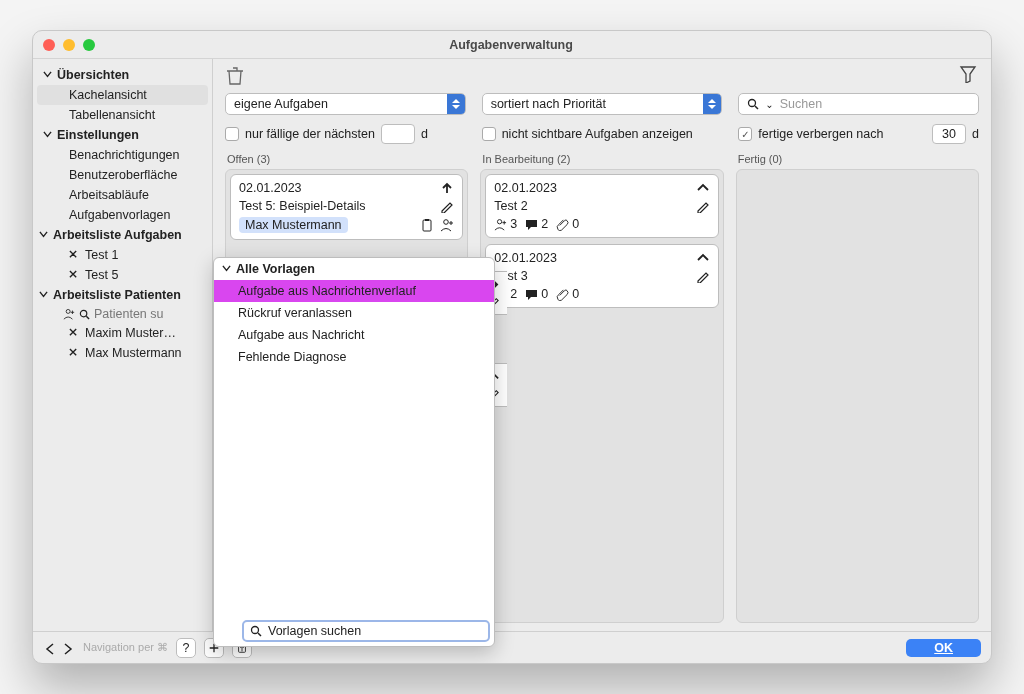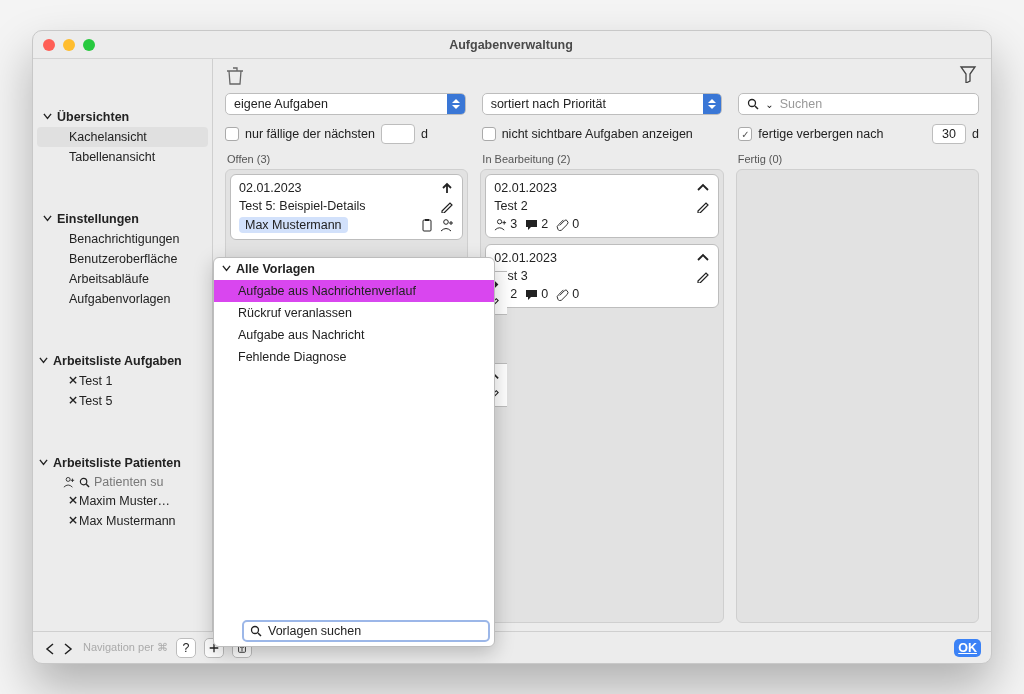--- a/index.html
+++ b/index.html
@@ -25,26 +25,26 @@
   .window{width:960px;height:634px;background:var(--win-bg);border:1px solid #c8c8c8;border-radius:10px;box-shadow:0 24px 48px rgba(0,0,0,.28);display:flex;flex-direction:column;overflow:hidden;position:relative;}
   .titlebar{height:28px;display:flex;align-items:center;padding:0 10px;border-bottom:1px solid #d4d4d4;}
   .lights{display:flex;gap:8px;}
   .dot{width:12px;height:12px;border-radius:50%;}
   .dot.r{background:#ff5f56;}
   .dot.y{background:#ffbd2e;}
   .dot.g{background:#27c93f;}
   .titlebar .title{flex:1;text-align:center;font-weight:600;color:#4a4a4a;}
   .body{flex:1;display:flex;min-height:0;}
   .sidebar{width:180px;background:var(--sidebar-bg);border-right:1px solid var(--border);padding-top:6px;position:relative;}
-  .sect-head{display:flex;align-items:flex-end;gap:4px;padding:3px 10px;font-weight:700;margin-top:42px;}
+  .sect-head{display:flex;align-items:flex-end;gap:4px;padding:3px 10px;font-weight:700;}
   .chev{width:10px;display:inline-block;}
   .chev svg{width:9px;height:9px;}
   .s-item{padding:3px 10px 3px 32px;border-radius:4px;margin:0 4px;}
   .s-item.sel{background:var(--sel-bg);}
-  .s-item.sub{display:flex;align-items:center;}
+  .s-item.sub{display:flex;align-items:center;gap:6px;}
   .xicon{width:10px;color:#7a7a7a;}
   .xicon svg{width:9px;height:9px;}
   .s-search{display:flex;align-items:center;gap:4px;padding:2px 10px 2px 30px;color:var(--text-dim);}
   .s-search .field{flex:1;color:var(--text-dim);white-space:nowrap;overflow:hidden;}
 
   .main{flex:1;display:flex;flex-direction:column;min-width:0;}
   .toolbar-top{display:flex;padding:6px 12px 0 12px;gap:8px;}
   .trash{width:22px;height:22px;}
   .toolbar-top .spacer{flex:1;}
   .filter-icn{width:20px;height:20px;}
@@ -88,21 +88,21 @@
   
   .peek-stack{position:absolute;left:446px;top:240px;display:flex;flex-direction:column;gap:48px;z-index:30;}
   .peek{width:28px;height:44px;background:#fff;border:1px solid var(--border2);border-right:none;border-radius:6px 0 0 6px;display:flex;flex-direction:column;align-items:center;justify-content:space-around;padding:4px 0;}
 
   .footer{height:32px;border-top:1px solid var(--border);display:flex;align-items:center;padding:0 10px;gap:8px;}
   .footer .navarr{display:flex;gap:4px;color:#999;}
   .footer .navarr svg{width:14px;height:14px;}
   .footer .hint{color:#aaa;font-size:11px;}
   .footer .spacer{flex:1;}
   .rbtn{width:20px;height:20px;border:1px solid var(--border2);border-radius:5px;background:#fff;display:flex;align-items:center;justify-content:center;}
-  .ok-btn{background:var(--btn-blue);color:#fff;border-radius:5px;padding:2px 4px;font-weight:600;text-decoration:underline;}
+  .ok-btn{background:var(--btn-blue);color:#fff;border-radius:5px;padding:2px 28px;font-weight:600;text-decoration:underline;}
 </style>
 </head>
 <body>
 
 <svg width="0" height="0" style="position:absolute">
   <defs>
     <g id="chev-right">
         <path d="M2 1 L7 5 L2 9" fill="none" stroke="currentColor" stroke-width="1.5"></path>
       </g>
     <g id="chev-down">

